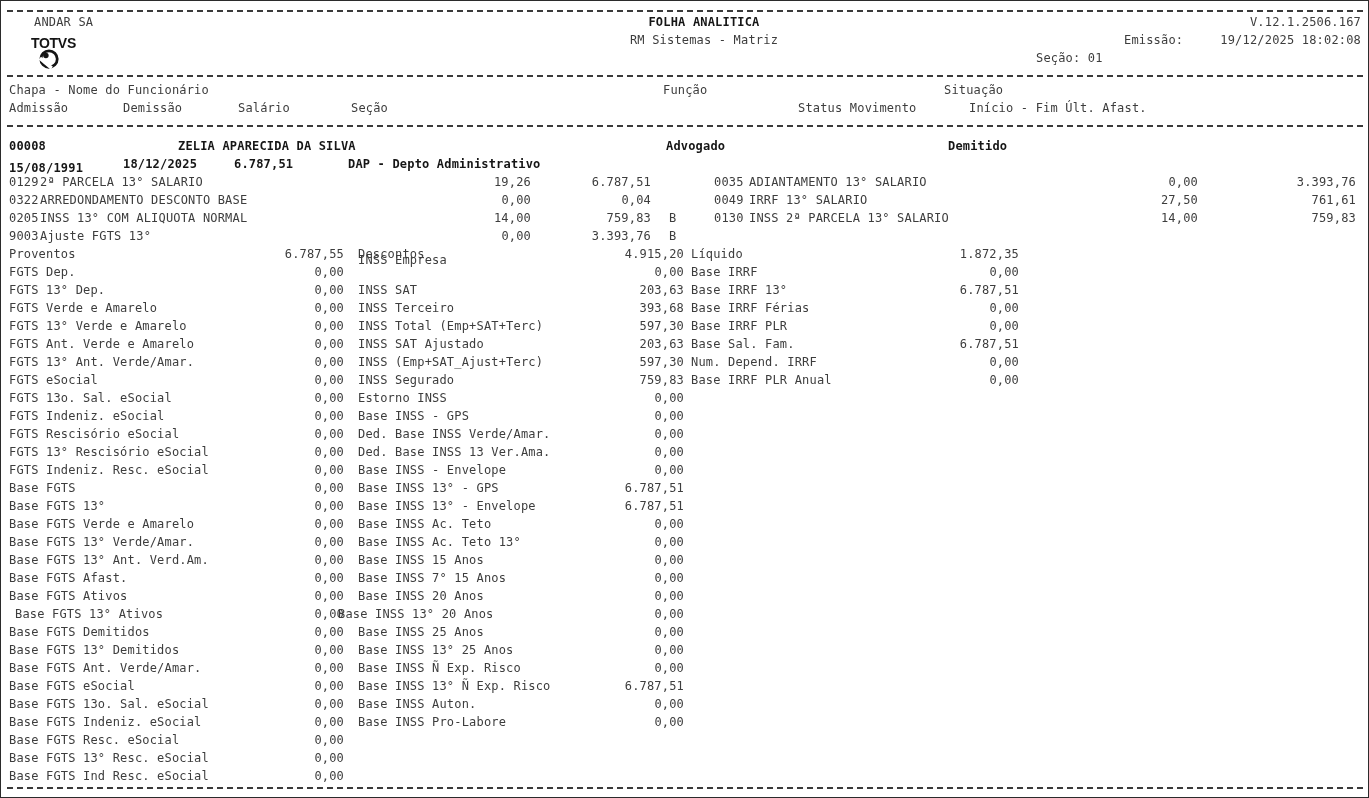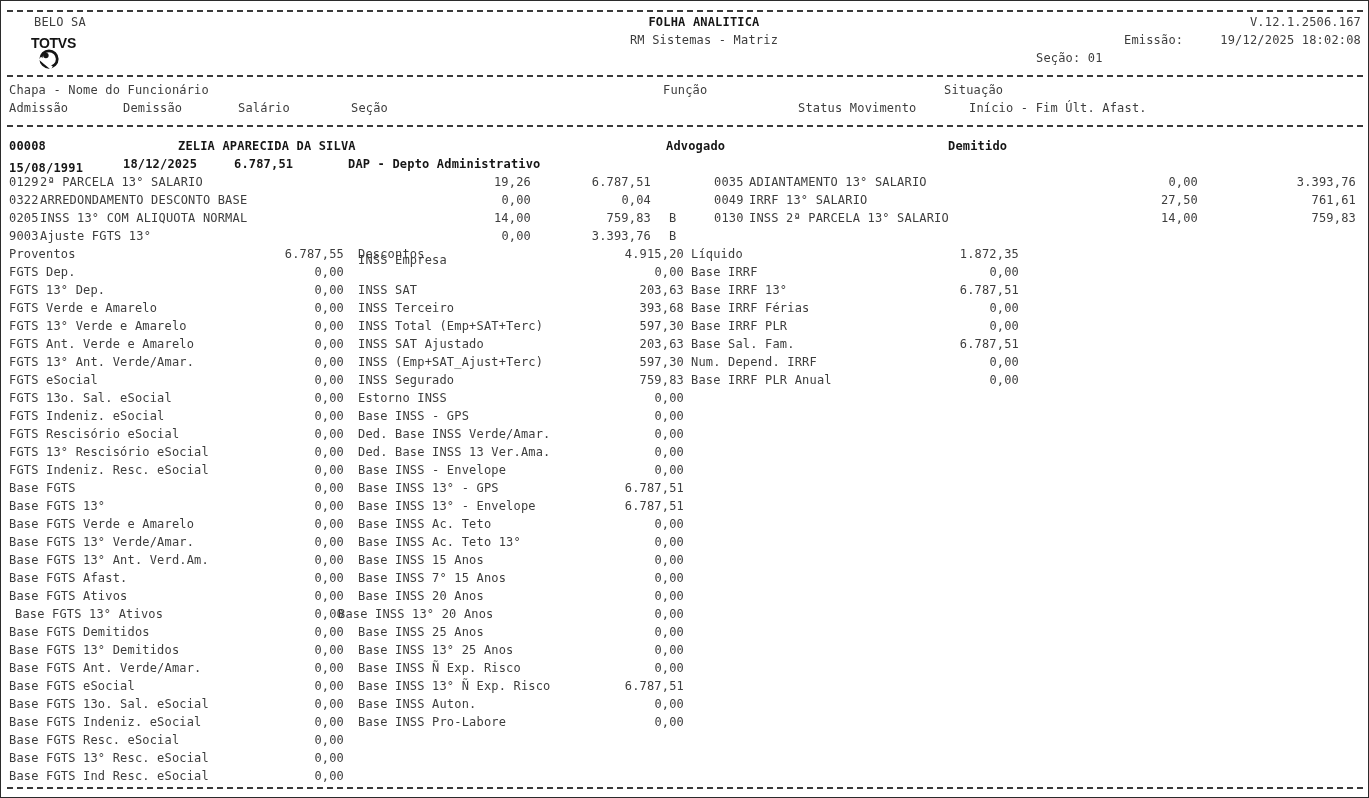--- a/index.html
+++ b/index.html
@@ -31,21 +31,21 @@
 </head>
 <body>
 
 <div class="page" id="page">
 
   <div class="dash" style="top:9px"></div>
   <div class="dash" style="top:74px"></div>
   <div class="dash" style="top:124px"></div>
   <div class="dash" style="top:786px"></div>
 
-  <span class="abs" style="left:33px;top:14px">BELO SA</span>
+  <span class="abs" style="left:33px;top:14px">ANDAR SA</span>
 
   <span class="abs" style="left:7px;top:33px;width:22px;height:22px">
     <svg width="22" height="22" viewBox="0 0 24 24">
       <circle cx="12" cy="12" r="9" fill="none" stroke="#141414" stroke-width="3"></circle>
       <line x1="2" y1="11" x2="15" y2="22" stroke="#ffffff" stroke-width="4"></line>
       <circle cx="8.6" cy="8.2" r="3" fill="#141414"></circle>
     </svg>
   </span>
   <span class="abs logo-text" style="left:30px;top:35px">TOTVS</span>
 

